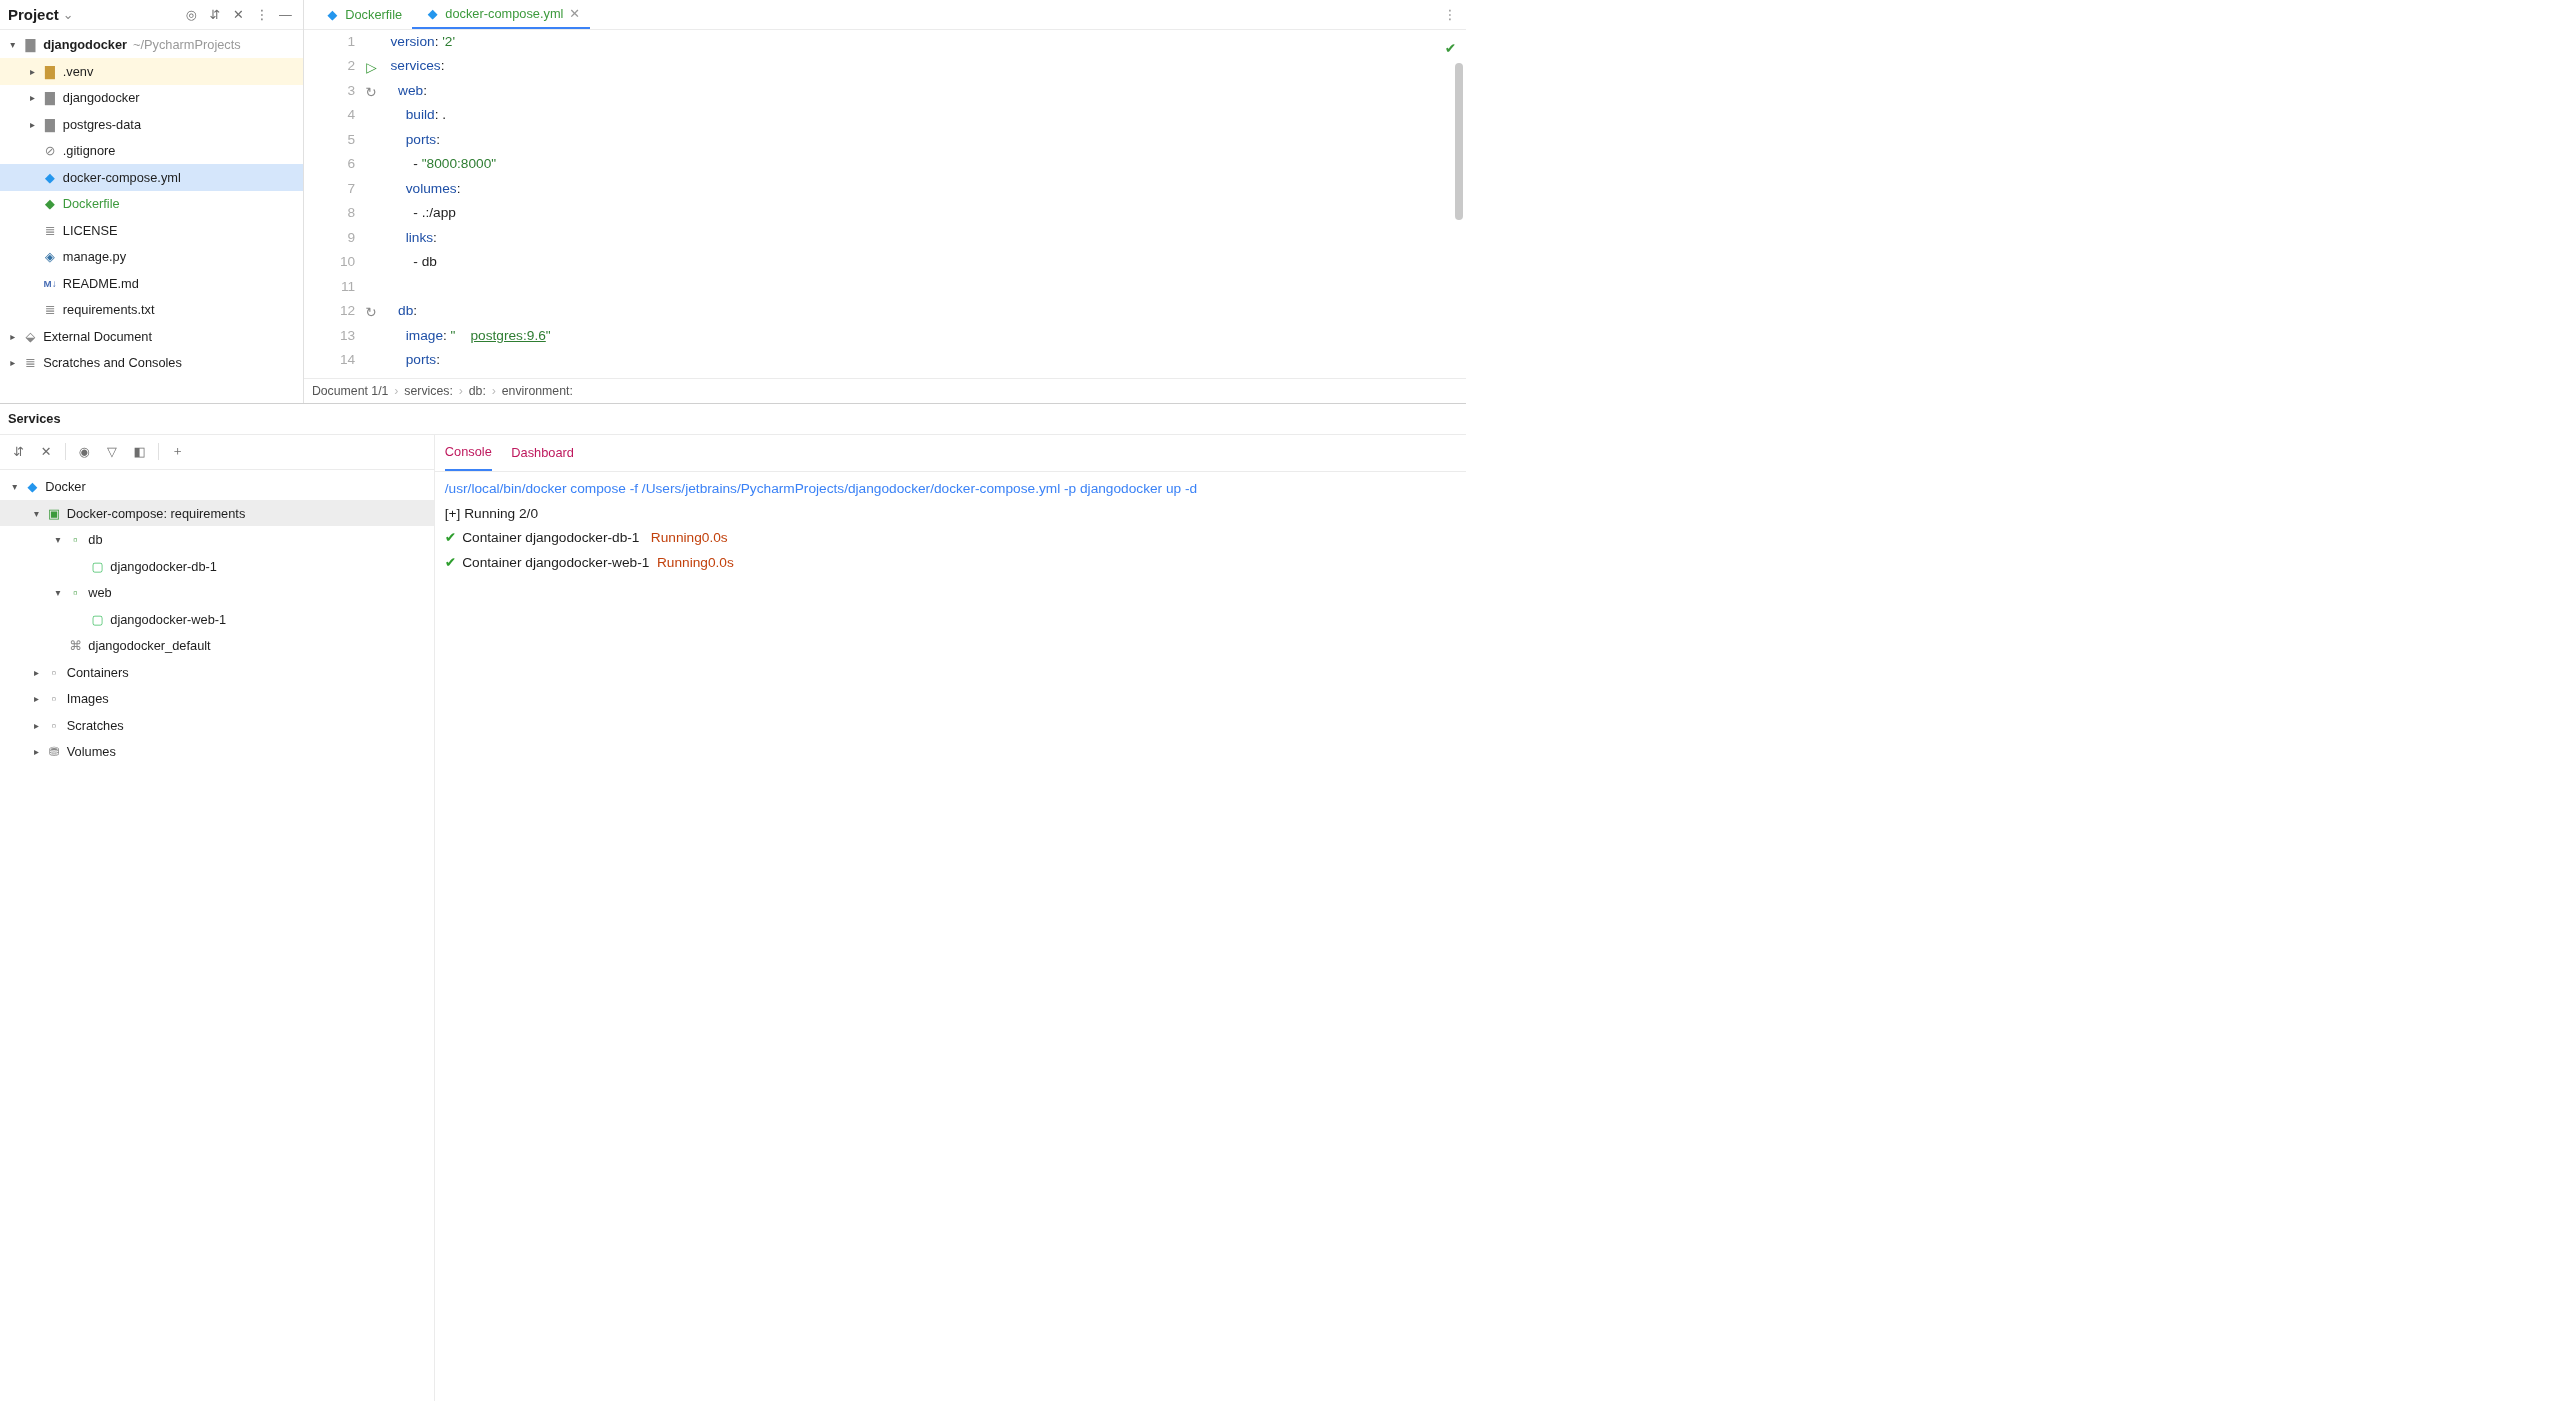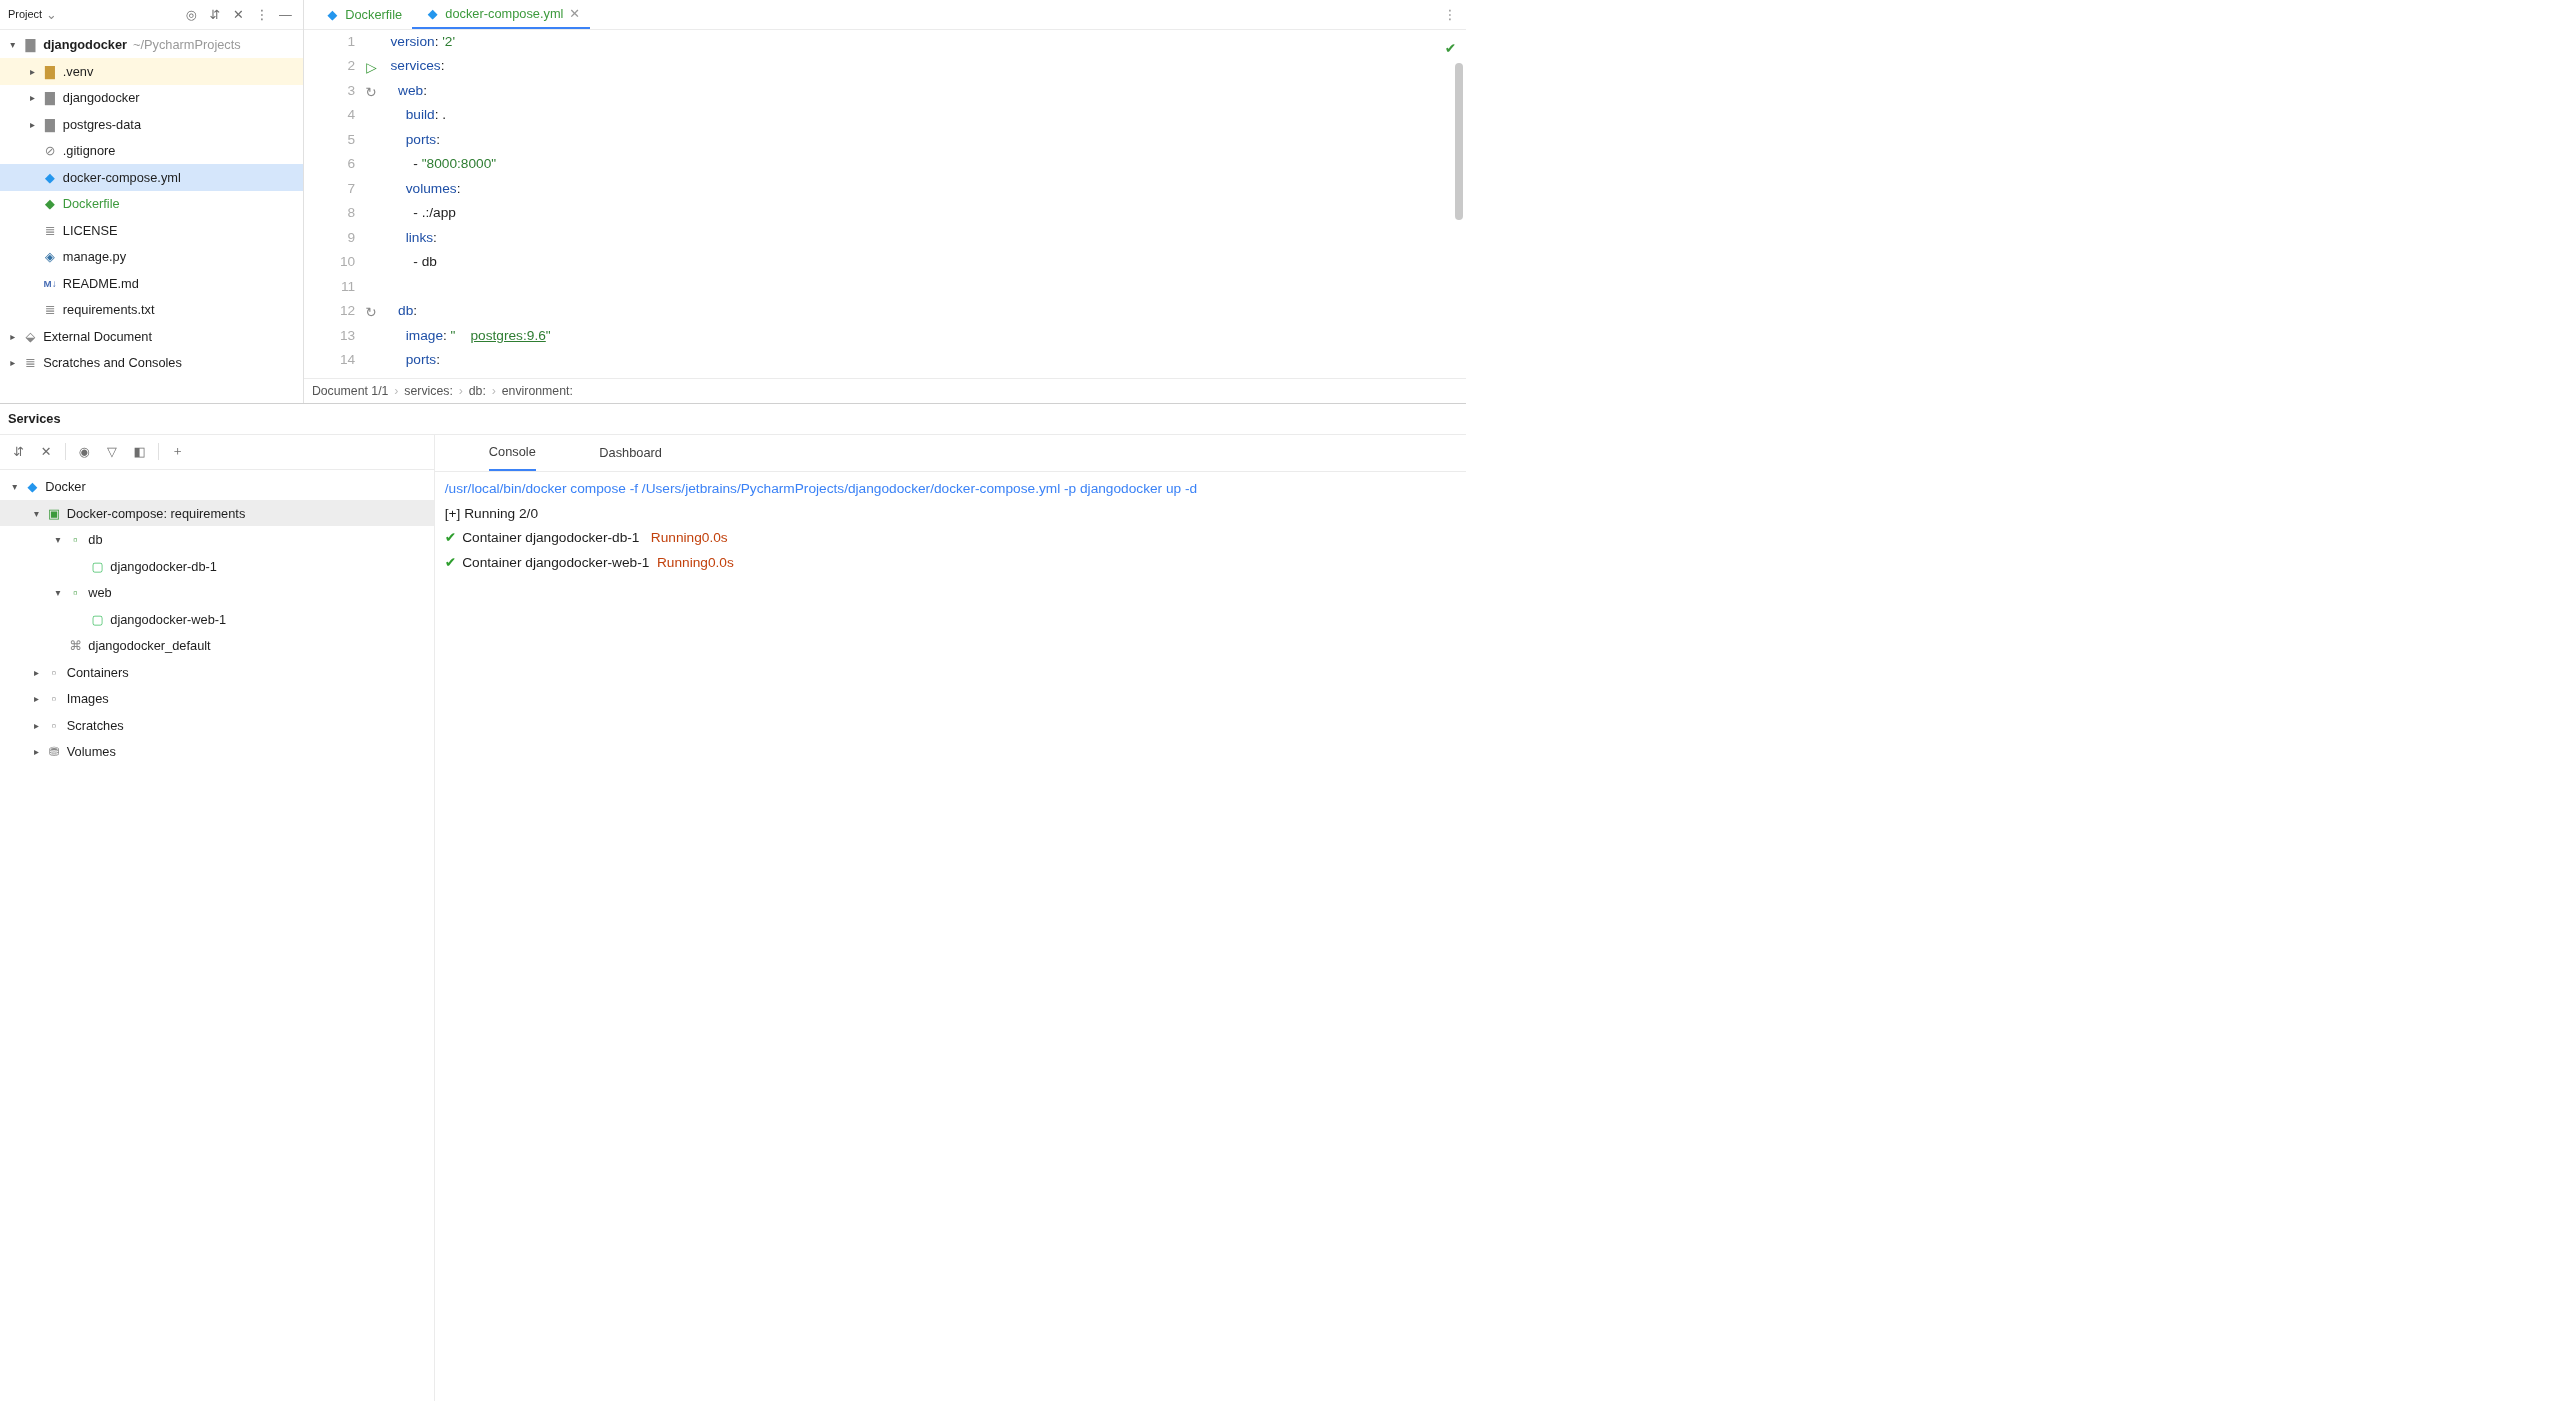--- a/index.html
+++ b/index.html
@@ -1,20 +1,20 @@
 <!DOCTYPE html>
 <html><head>
 <meta charset="utf-8">
 <style>
 * { margin: 0; padding: 0; box-sizing: border-box; font-family: -apple-system, BlinkMacSystemFont, "Segoe UI", sans-serif; }
 body { font-size: 12.8px; color: #1e1e1e; background: #fff; height: 100vh; display: flex; flex-direction: column; width: 1466px; }
 .top { display: flex; height: 403px; }
 .sidebar-col { width: 304px; border-right: 1px solid #e0e0e0; display: flex; flex-direction: column; }
 .project-header { display: flex; align-items: center; padding: 4.9px 7.9px; height: 29.5px; border-bottom: 1px solid #ebebeb; }
-.project-title { font-weight: 400; font-size: 11px; }
+.project-title { font-weight: 700; font-size: 15px; }
 .chev { margin-left: 3.9px; color: #888; }
 .project-header .spacer { flex: 1; }
 .hdr-icon { width: 19.6px; height: 19.6px; display: inline-flex; align-items: center; justify-content: center; color: #6e6e6e; cursor: pointer; margin-left: 3.9px; }
 .tree { flex: 1; overflow: auto; padding-top: 2px; }
 .tree-row { display: flex; align-items: center; height: 26.5px; padding-left: 5.9px; cursor: pointer; }
 .tree-row.selected { background: #d5e6fb; }
 .tree-row.highlight { background: #fff8e1; }
 .arrow { width: 13.7px; text-align: center; color: #5a5a5a; font-size: 9.8px; }
 .arrow.blank { color: transparent; }
 .ficon { width: 17.7px; height: 17.7px; margin: 0 3.9px 0 2px; display: inline-flex; align-items: center; justify-content: center; font-size: 12.8px; }
@@ -63,21 +63,21 @@
 .svc-tool.sep { width: 1px; height: 17.7px; background: #e0e0e0; margin: 0 3.9px; }
 .svc-tree { flex: 1; overflow: auto; padding-top: 3.9px; }
 .svc-row { display: flex; align-items: center; height: 26.5px; padding-left: 7.9px; cursor: pointer; }
 .svc-row.sel { background: #ededed; }
 .si-docker { color: #2496ed; }
 .si-compose { color: #3c9a3c; }
 .si-cont { color: #4ac26b; }
 .si-net { color: #888; }
 .services-right { flex: 1; display: flex; flex-direction: column; }
 .svc-tabs { height: 37px; display: flex; align-items: center; padding: 0 9.8px; gap: 19.6px; border-bottom: 1px solid #ebebeb; }
-.svc-tab { height: 37px; display: flex; align-items: center; cursor: pointer; color: #404040; margin-left: 44px; }
+.svc-tab { height: 37px; display: flex; align-items: center; cursor: pointer; color: #be185d; }
 .svc-tab.active { border-bottom: 2.9px solid #3b82f6; font-weight: 500; }
 .console { flex: 1; padding: 5.9px 9.8px; font-family: "JetBrains Mono", Menlo, monospace; font-size: 13.7px; line-height: 24.5px; white-space: pre; overflow: auto; }
 .cmd { color: #3b82f6; }
 .ok { color: #c2410c; }
 .tick { color: #2e9e2e; margin-right: 5.9px; }
 </style>
 </head>
 <body>
 
 <div class="top">

